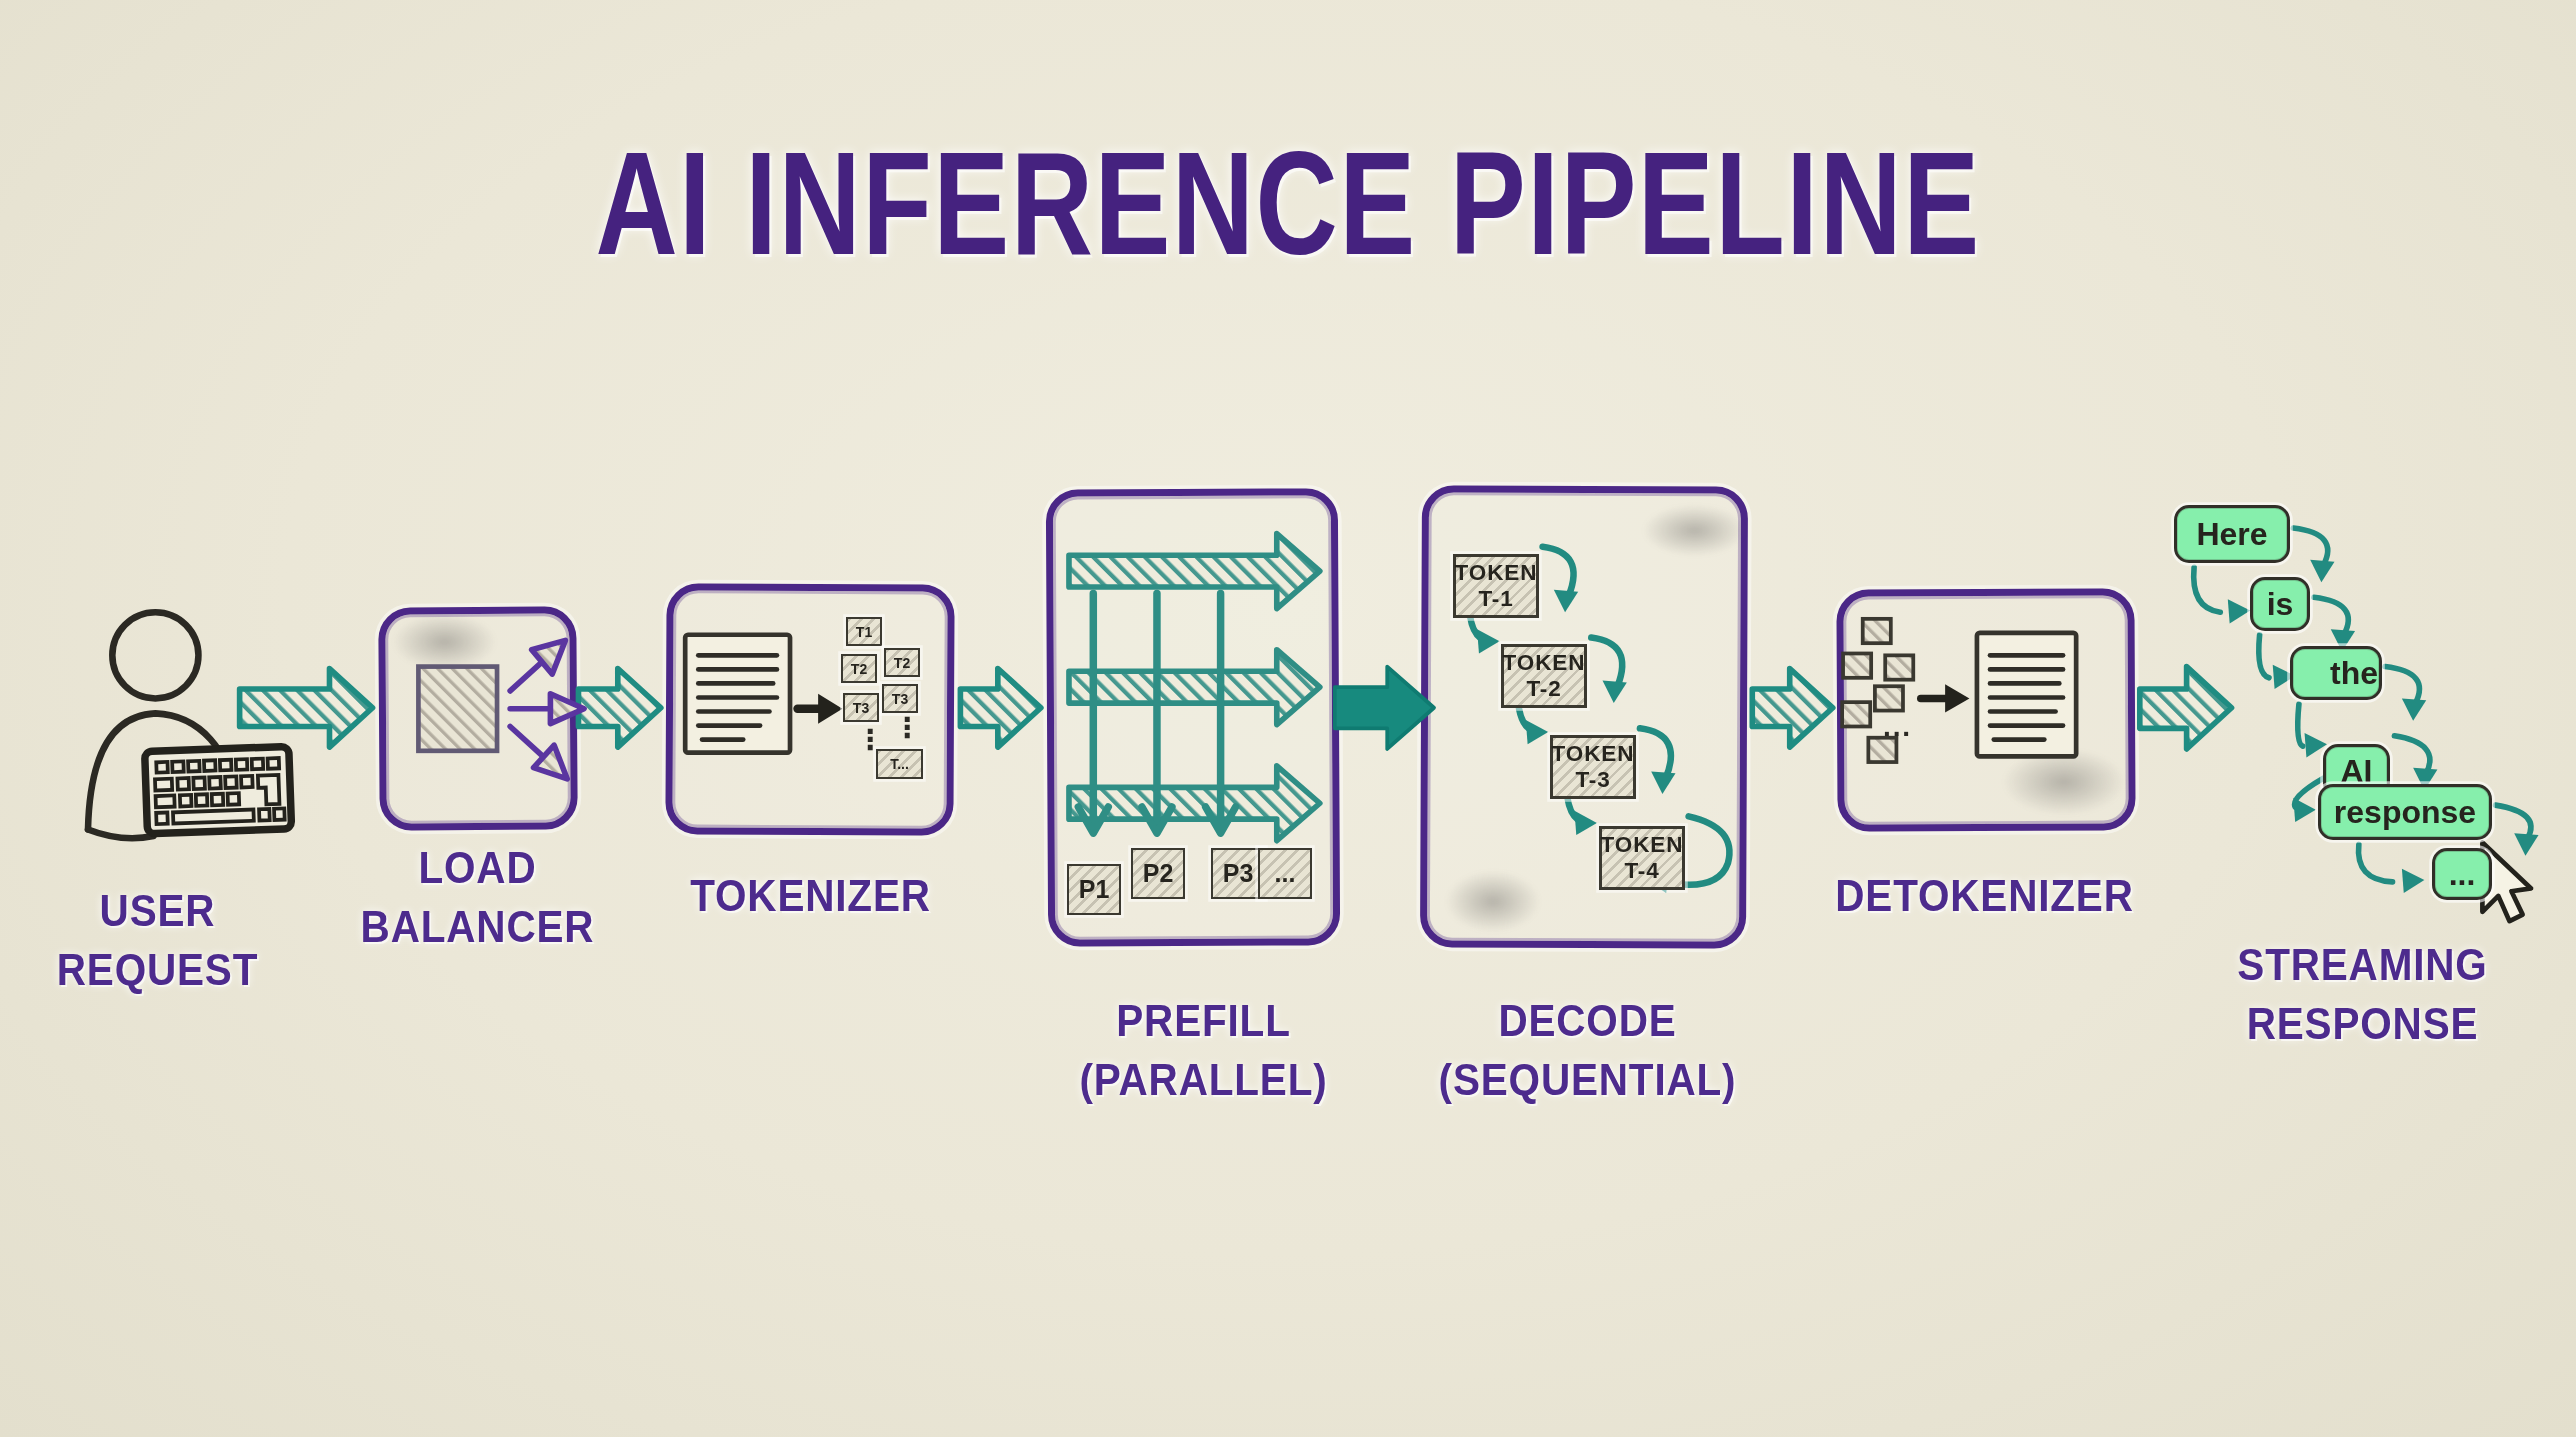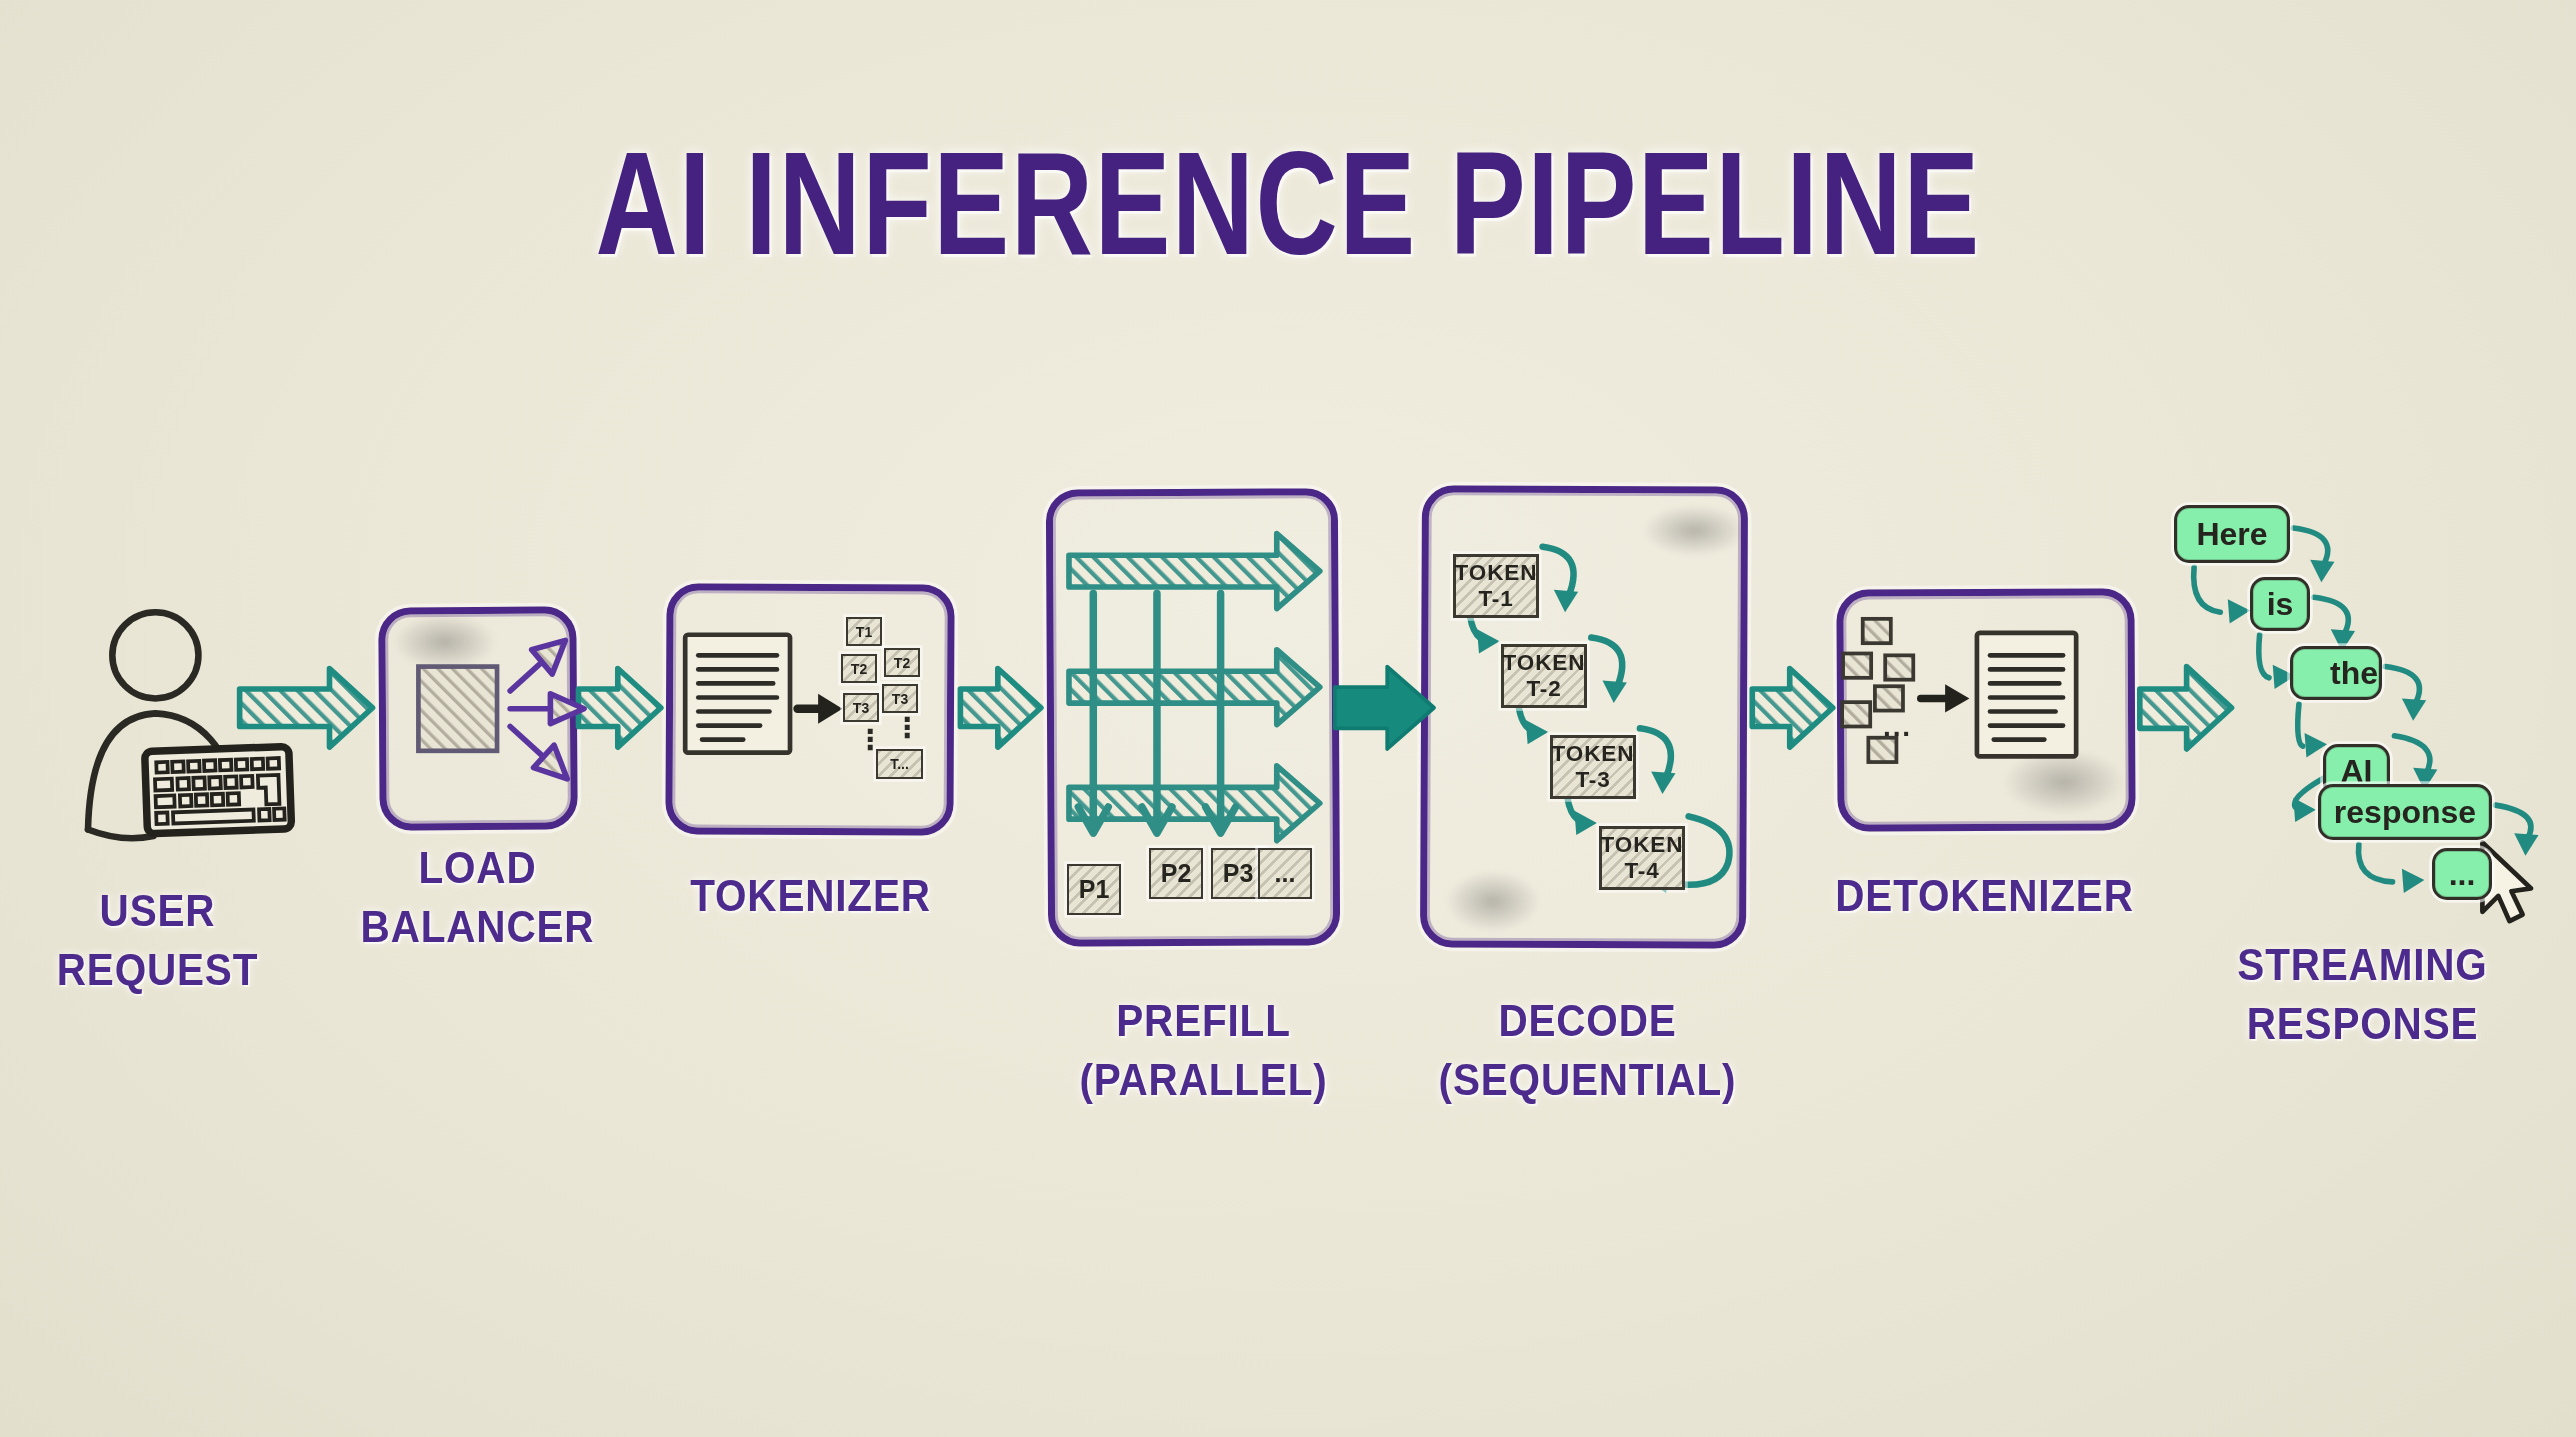--- a/index.html
+++ b/index.html
@@ -247,21 +247,21 @@
   <div class="chip token-chip" style="left:846px;top:617px;width:36px;height:29px;">T1</div>
   <div class="chip token-chip" style="left:841px;top:654px;width:36px;height:29px;">T2</div>
   <div class="chip token-chip" style="left:843px;top:693px;width:36px;height:29px;">T3</div>
   <div class="chip token-chip" style="left:884px;top:648px;width:36px;height:29px;">T2</div>
   <div class="chip token-chip" style="left:882px;top:684px;width:36px;height:29px;">T3</div>
   <div class="vdots" style="left:856px;top:726px;">⋮</div>
   <div class="vdots" style="left:893px;top:714px;">⋮</div>
   <div class="chip token-chip" style="left:876px;top:749px;width:47px;height:30px;">T...</div>
 
   <div class="chip p-chip" style="left:1067px;top:864px;width:54px;height:51px;">P1</div>
-  <div class="chip p-chip" style="left:1131px;top:848px;width:54px;height:51px;margin-left:18px;">P2</div>
+  <div class="chip p-chip" style="left:1131px;top:848px;width:54px;height:51px;">P2</div>
   <div class="chip p-chip" style="left:1194px;top:848px;width:54px;height:51px;margin-left:17px;">P3</div>
   <div class="chip p-chip" style="left:1258px;top:848px;width:54px;height:51px;">...</div>
 
   <div class="chip decode-chip" style="left:1453px;top:518px;width:86px;height:64px;">TOKEN
 T-1</div>
   <div class="chip decode-chip" style="left:1501px;top:608px;width:86px;height:64px;">TOKEN
 T-2</div>
   <div class="chip decode-chip" style="left:1550px;top:699px;width:86px;height:64px;">TOKEN
 T-3</div>
   <div class="chip decode-chip" style="left:1599px;top:790px;width:86px;height:64px;">TOKEN

